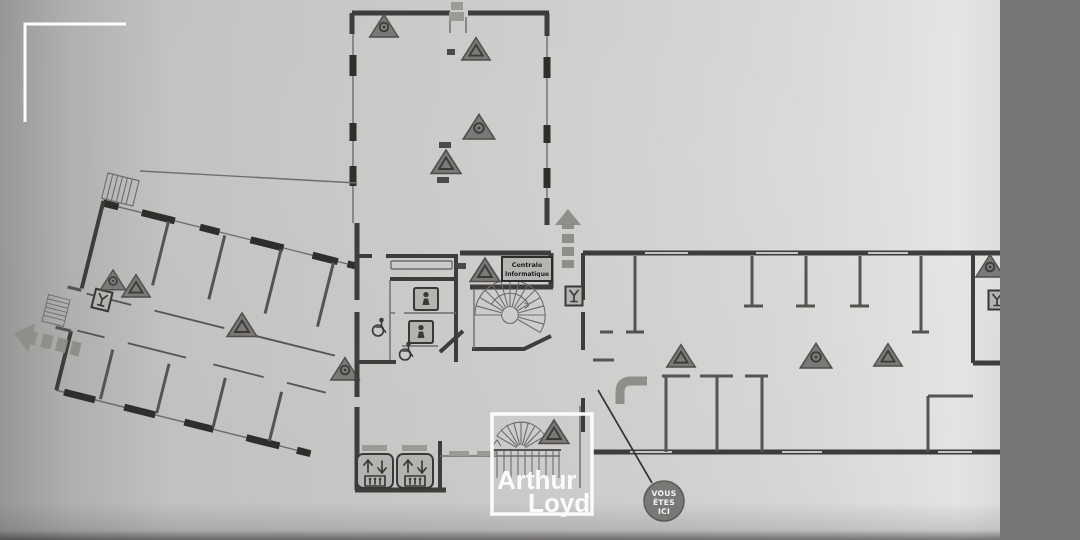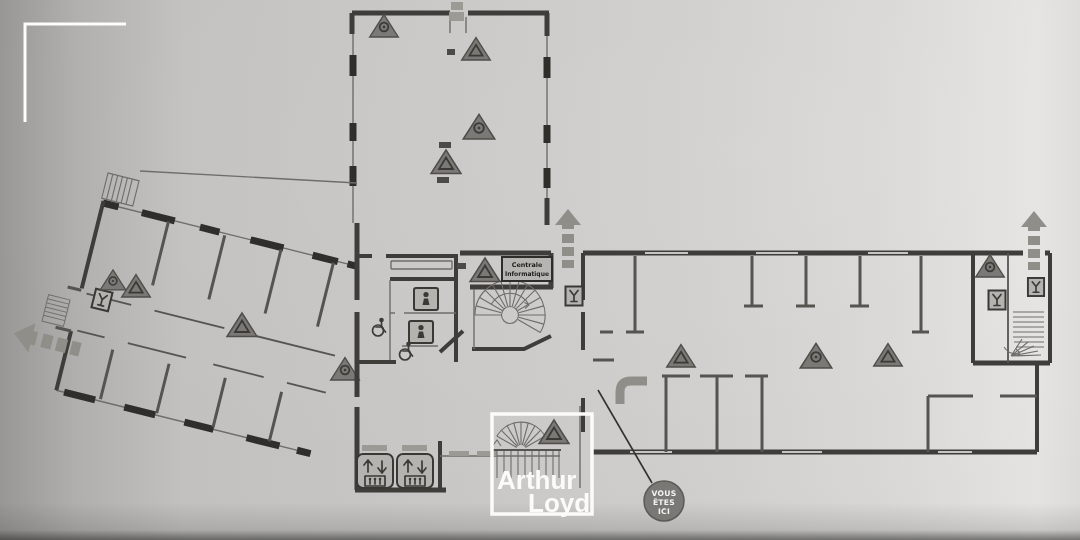--- a/index.html
+++ b/index.html
@@ -1,17 +1,17 @@
 <!DOCTYPE html>
 <html style="--c-paper: #c9c8c6; --c-paper_left: #989795; --c-paper_right: #e4e3e1; --c-wall: #3e3d3a; --c-wall2: #565450; --c-thin: #6f6d69; --c-pier: #2f2e2b; --c-tick: #c6c5c2; --c-tri_fill: #7b7975; --c-tri_edge: #504e4a; --c-glyph: #3b3a37; --c-arrow: #8f8e89; --c-box_fill: #b4b3af; --c-box_edge: #393835; --c-door: #9b9a95; --c-label_bg: #b6b5b1; --c-label_edge: #2e2d2a; --c-label_text: #1e1d1b; --c-yah_fill: #7a7875; --c-yah_edge: #5c5a57; --c-yah_text: #f4f3f1; --c-logo: #fcfbf9; --c-mark: #4c4a47; --c-leader: #33322f; --c-bracket: #fdfdfc;"><head>
 <meta charset="utf-8">
 <style>
   html,body{margin:0;padding:0;background:#777;}
   .photo{
-    position:relative;width:1080px;height:540px;overflow:hidden;
+    position:relative;width:1000px;height:540px;overflow:hidden;
     font-family:"DejaVu Sans",sans-serif;
     background:
       radial-gradient(130% 120% at 72% 28%, rgba(255,255,255,0.10), rgba(0,0,0,0) 60%),
       linear-gradient(to bottom, rgba(0,0,0,0) 93%, rgba(20,20,18,0.18) 100%),
       linear-gradient(to right, var(--c-paper_left,#989795) 0%, #b0afad 7%, #c2c1bf 17%,
         var(--c-paper,#c9c8c6) 45%, #cfcecc 65%, #d8d7d5 82%, var(--c-paper_right,#e4e3e1) 96%, #dcdbd9 100%);
   }
   svg{position:absolute;inset:0;}
   .w5{stroke:var(--c-wall);stroke-width:5;fill:none;}
   .w4{stroke:var(--c-wall);stroke-width:4;fill:none;}

